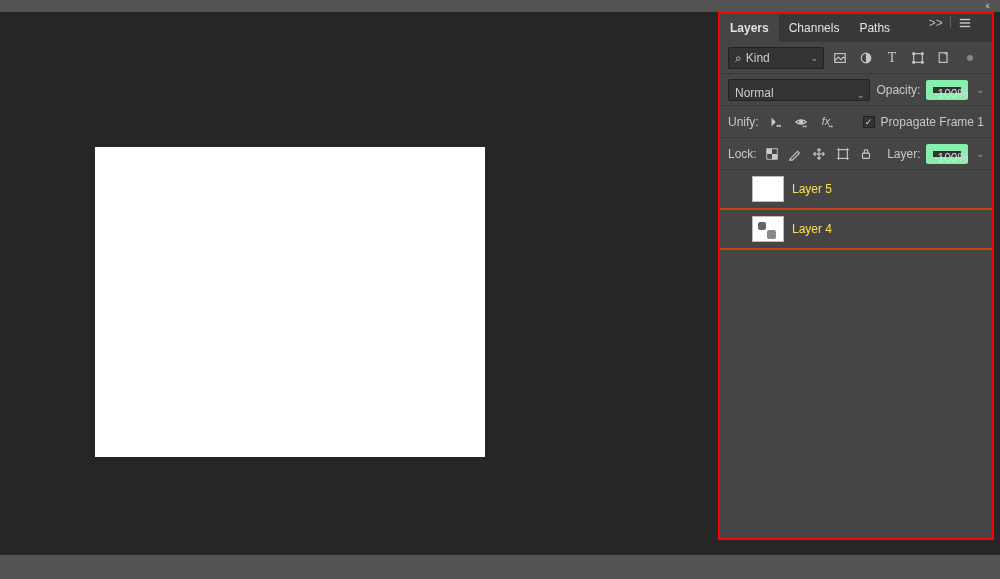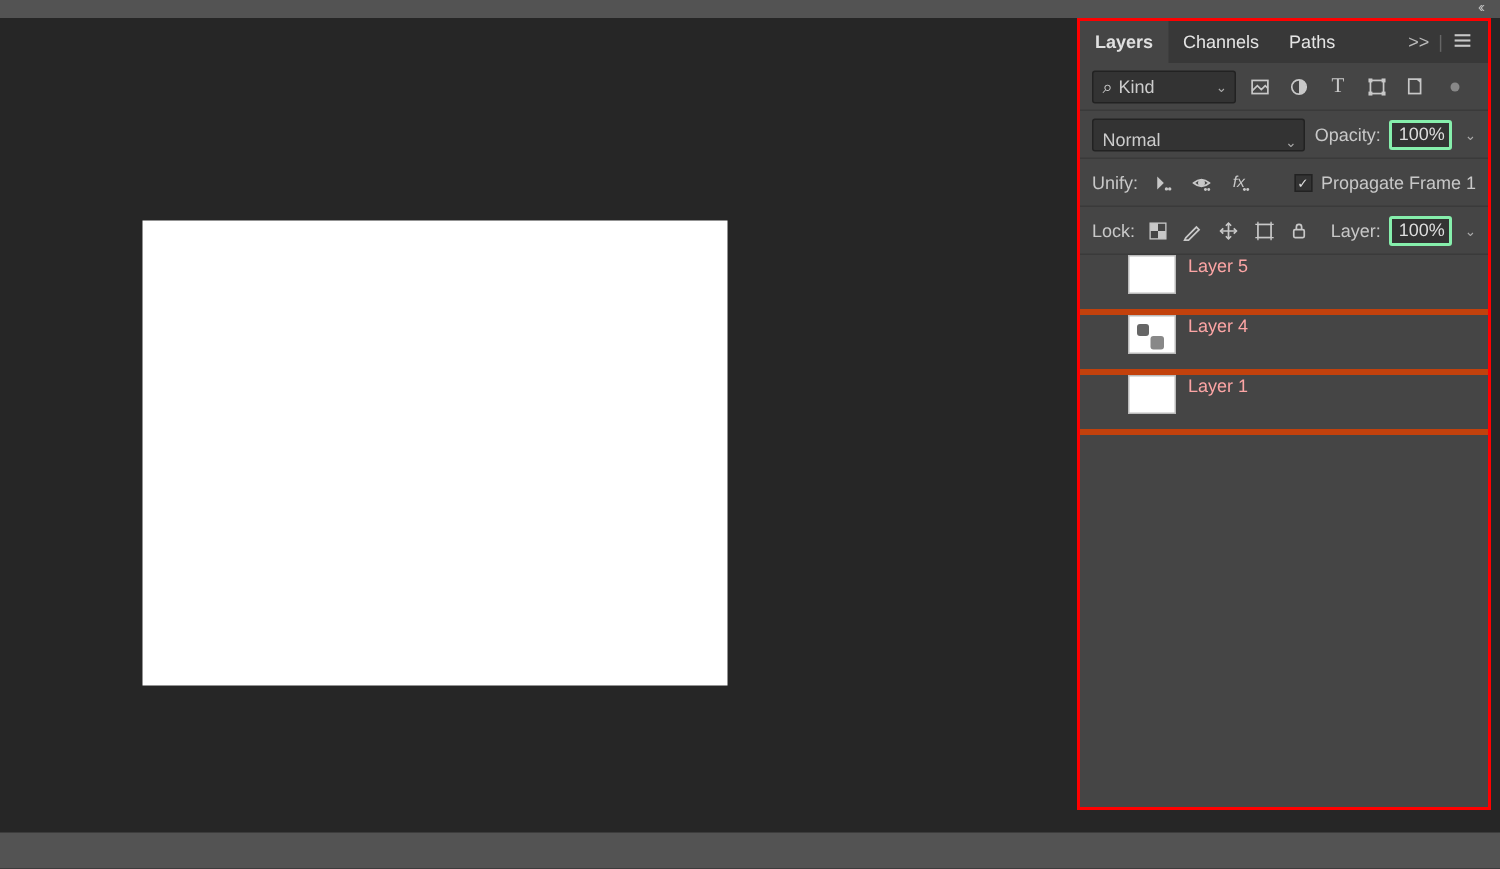--- a/index.html
+++ b/index.html
@@ -17,22 +17,22 @@
     letter-spacing: -2px;
   }
   .panel-wrap {
     position: absolute; right: 6px; top: 12px; width: 276px; height: 528px;
     background: #535353; border: 2px solid #ff0000;
   }
   .panel {
     background: #454545; height: 100%; display: flex; flex-direction: column;
   }
   .tab-bar {
-    display: flex; align-items: center; height: 28px; background: #383838;
-    padding-right: 6px;
+    display: flex; height: 28px; background: #383838;
+    padding-right: 16px;
   }
   .tab {
     padding: 0 10px; height: 28px; line-height: 28px; color: #e5e5e5; cursor: pointer;
   }
   .tab.active { background: #454545; color: #e0e0e0; font-weight: 600; }
   .tab-spacer { flex: 1; }
   .tab-icon { color: #bbb; padding: 2px 4px; cursor: pointer; }
   .tab-sep { color: #666; margin: 0 2px; }
 
   .row {
@@ -51,34 +51,34 @@
     color: #c8c8c8; cursor: pointer;
   }
   .icon-dot { width: 6px; height: 6px; border-radius: 50%; background: #888; }
   .blend-select {
     background: #333; border: 1px solid #222; height: 22px; flex: 1;
     color: #ccc; display: flex; align-items: flex-end; padding: 0 6px;
     border-radius: 2px; position: relative;
   }
   .blend-select .chev { position: absolute; right: 5px; color: #aaa; font-size: 9px; }
   .small-input {
-    background: #333; border: 2px solid #86efac; height: 20px; width: 42px;
+    background: #333; border: 7px solid #86efac; height: 20px; width: 42px;
     color: #ddd; text-align: right; padding: 0 4px; border-radius: 2px;
   }
   .mini-chev { color: #aaa; font-size: 9px; padding-left: 2px; }
   .checkbox {
     width: 12px; height: 12px; background: #333; border: 1px solid #222;
     display: inline-flex; align-items: center; justify-content: center;
     color: #ddd; font-size: 9px;
   }
 
   .layers-list { flex: 1; overflow: auto; }
   .layer-row {
-    display: flex; align-items: flex-start; height: 40px; padding: 0 8px;
-    gap: 8px; border-bottom: 4px solid #c2410c; color: #fca5a5;
+    display: flex; align-items: center; height: 40px; padding: 0 8px;
+    gap: 8px; border-bottom: 2px solid #c2410c; color: #fde047;
   }
   .layer-row.selected { background: #5a5a5a; }
   .vis-toggle {
     width: 16px; height: 16px; display: flex; align-items: center; justify-content: center;
     cursor: pointer;
   }
   .thumb {
     width: 32px; height: 26px; background: #fff; border: 1px solid #bbb;
     display: flex; align-items: center; justify-content: center; position: relative;
   }
@@ -273,21 +273,16 @@
       <div class="layer-row">
         <span class="vis-toggle"></span>
         <span class="thumb"></span>
         <span>Layer 5</span>
       </div>
       <div class="layer-row">
         <span class="vis-toggle"></span>
         <span class="thumb swatch-dots"></span>
         <span>Layer 4</span>
       </div>
-      <div class="layer-row">
-        <span class="vis-toggle"></span>
-        <span class="thumb"></span>
-        <span>Layer 1</span>
-      </div>
     </div>
 
   </div>
 </div>
 
 </body></html>

